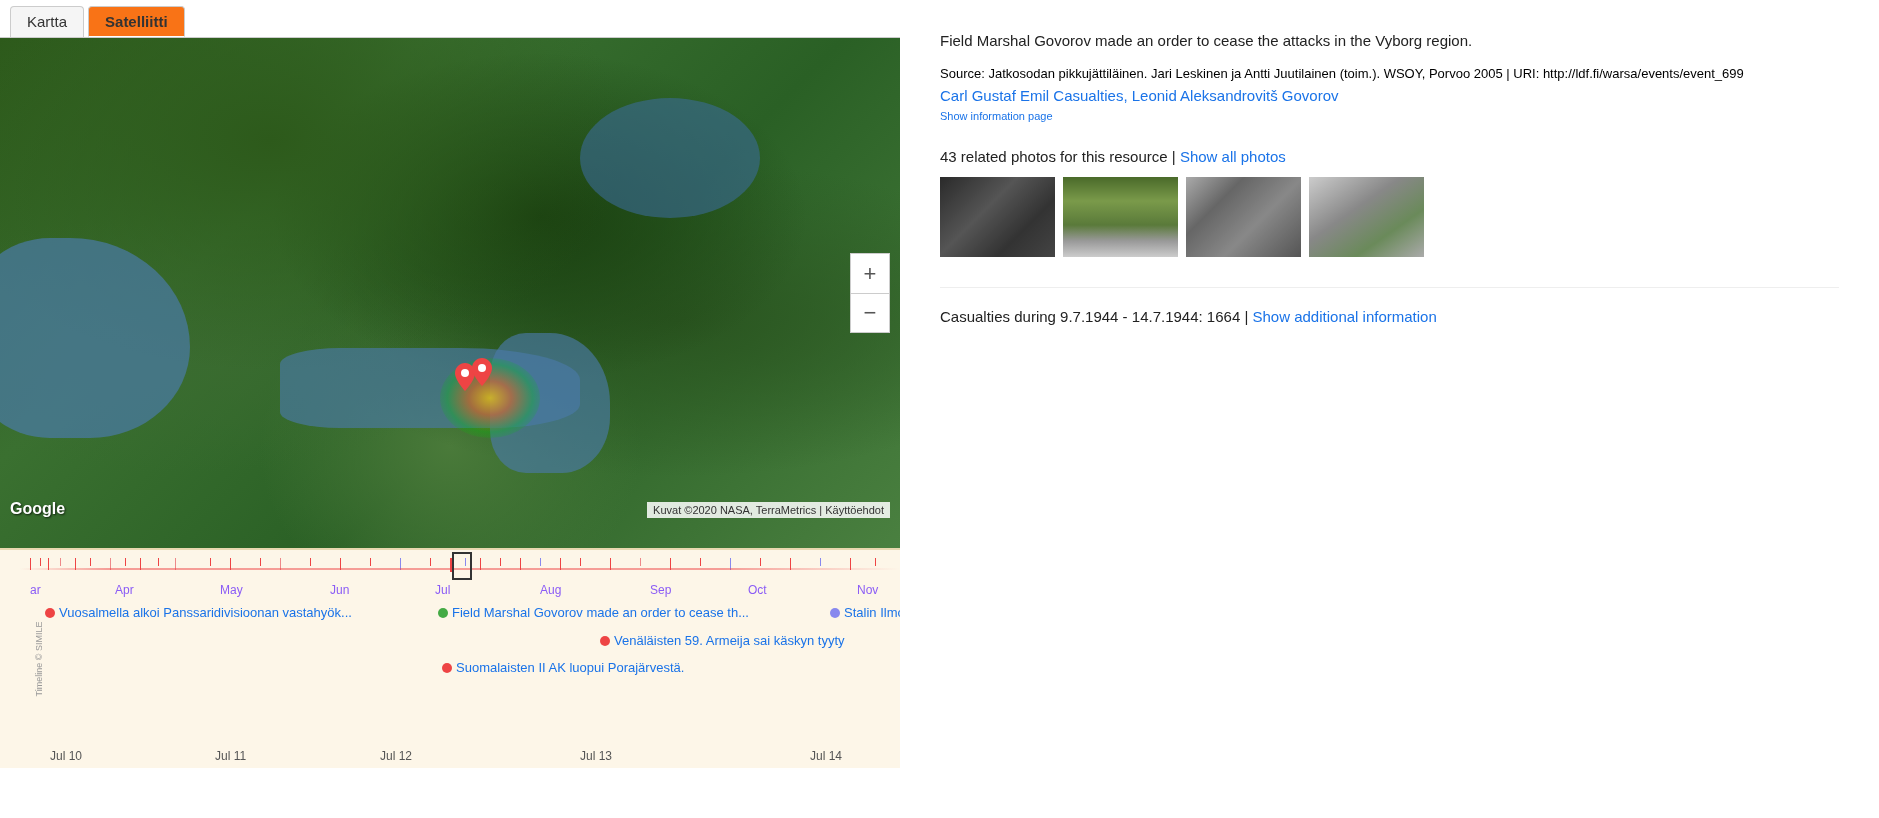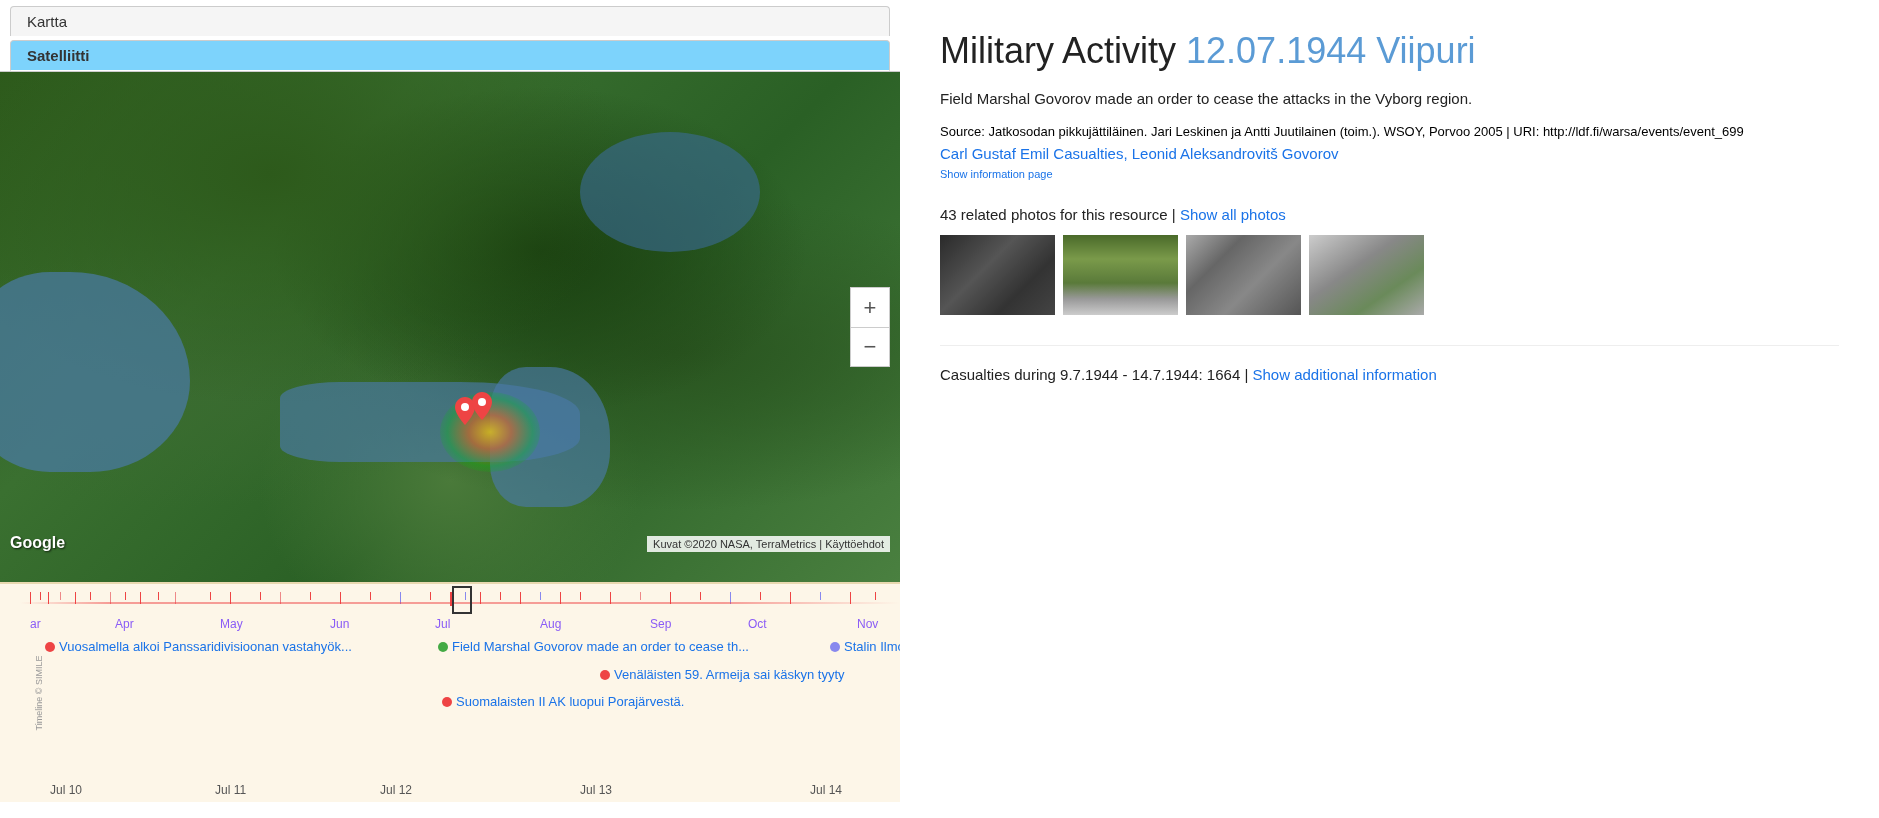--- a/index.html
+++ b/index.html
@@ -21,38 +21,38 @@
     
     .map-section {
       width: 900px;
       display: flex;
       flex-direction: column;
       position: relative;
     }
 
     .map-tabs {
       display: flex;
-      flex-direction: column;
+      flex-direction: row;
       background: #fff;
       border-bottom: 1px solid #ccc;
       padding: 6px 10px 0 10px;
       gap: 4px;
     }
     .map-tab {
       padding: 6px 16px;
       cursor: pointer;
       border: 1px solid #ccc;
       border-bottom: none;
       border-radius: 4px 4px 0 0;
       font-size: 15px;
       background: #f5f5f5;
       color: #333;
     }
     .map-tab.active {
-      background: #7dd3fc;
+      background: #f97316;
       font-weight: bold;
       border-bottom: 1px solid #fff;
     }
 
     .map-container {
       position: relative;
       width: 900px;
       height: 510px;
       overflow: hidden;
       background: #3a6b35;
@@ -494,24 +494,20 @@
         <span class="timeline-day" style="left:195px;">Jul 11</span>
         <span class="timeline-day" style="left:360px;">Jul 12</span>
         <span class="timeline-day" style="left:560px;">Jul 13</span>
         <span class="timeline-day" style="left:790px;">Jul 14</span>
       </div>
     </div>
   </div>
 
   <div class="info-panel">
 
-    <h1 class="info-title">
-      <span>Military Activity</span>
-      <span class="date-location">12.07.1944 Viipuri</span>
-    </h1>
 
     <p class="info-description">Field Marshal Govorov made an order to cease the attacks in the Vyborg region.</p>
 
     <p class="info-source">Source: Jatkosodan pikkujättiläinen. Jari Leskinen ja Antti Juutilainen (toim.). WSOY, Porvoo 2005 | URI: http://ldf.fi/warsa/events/event_699</p>
 
     <a href="#" class="info-link">Carl Gustaf Emil Casualties, Leonid Aleksandrovitš Govorov</a>
 
     <a href="#" class="info-show-page">Show information page</a>
 
     <p class="info-photos-line">

